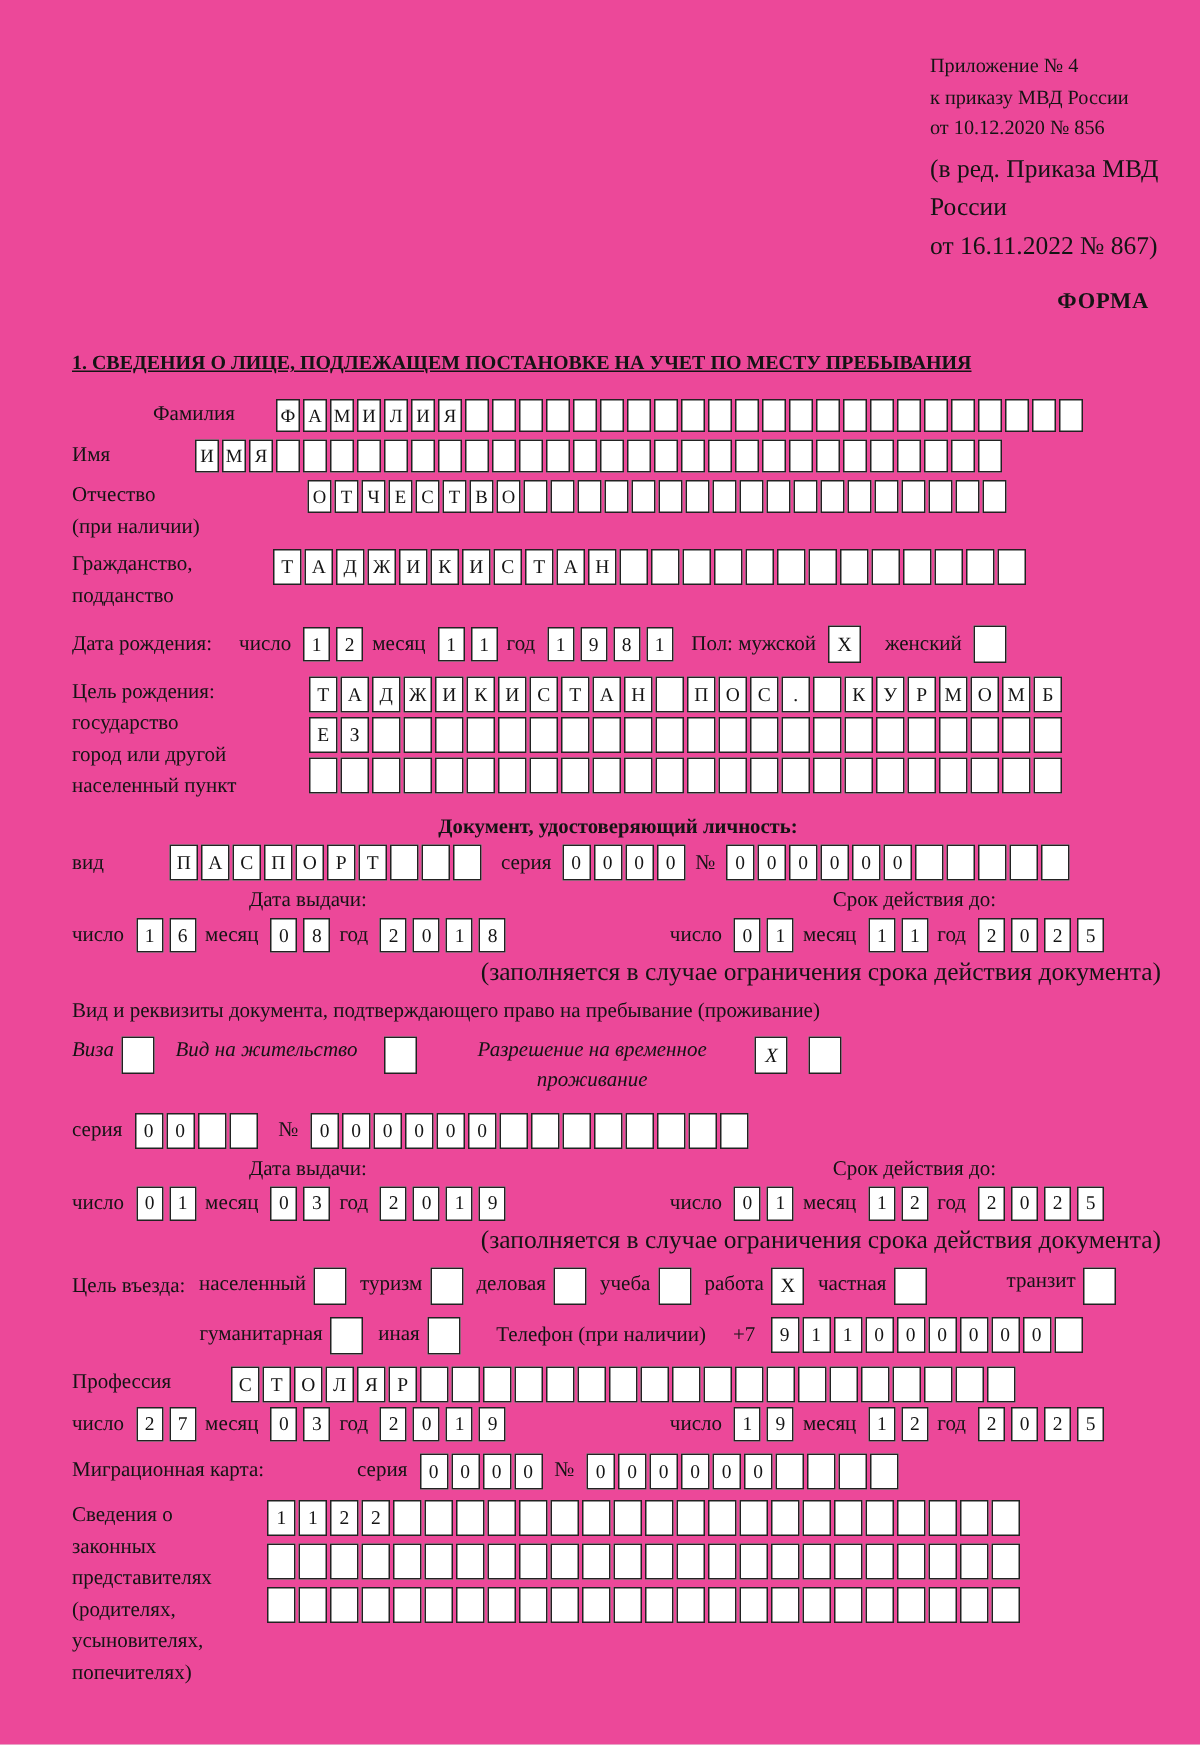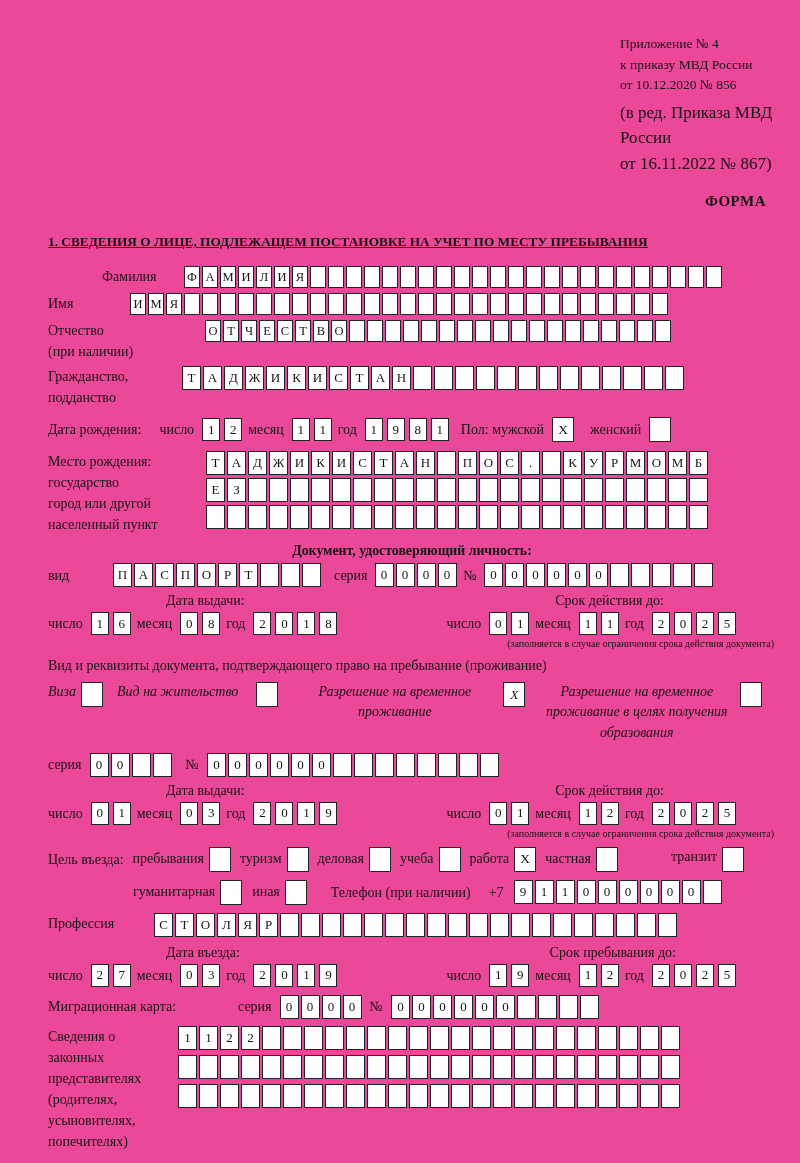--- a/index.html
+++ b/index.html
@@ -32,21 +32,21 @@
   .boxes.md .box { width:19px; height:24px; font-size:13px; }
   .boxes.dt .box { width:18px; height:23px; font-size:13px; }
   .cbox {
     flex:0 0 auto; width:22px; height:25px; border:1.5px solid #222;
     display:inline-flex; align-items:center; justify-content:center;
     font-size:13.5px; background:#fff;
   }
   .stack { display:flex; flex-direction:column; gap:3px; }
   .center-bold { text-align:center; font-weight:bold; font-size:13.8px; margin-top:8px; }
   .subhead-row { display:flex; font-size:14px; margin-top:6px; }
-  .note { font-size:10px; text-align:right; margin-top:3px; margin-right:2px; }
+  .note { font-size:17px; text-align:right; margin-top:3px; margin-right:2px; }
   .dgroup { display:flex; align-items:center; gap:6px; }
   .dgroup .lbl { margin-right:2px; }
   .pair { justify-content:space-between; padding-right:40px; }
   .opt { display:flex; align-items:flex-start; gap:5px; }
   .opt .lbl { line-height:1.45; }
   .opt .ctr { text-align:center; }
   .w200 { max-width:205px; }
   .w190 { max-width:195px; }
   .gap6 { gap:6px; }
 </style>
@@ -225,21 +225,21 @@
           <span class="box">1</span>
         </span>
     </span>
     <span class="lbl" style="margin-left:4px;">Пол: мужской</span>
     <span class="cbox">X</span>
     <span class="lbl" style="margin-left:8px;">женский</span>
     <span class="cbox"></span>
   </div>
 
   <div class="row" style="margin-top:9px;">
-    <span class="lbl ml" style="width:158px;">Место рождения:
+    <span class="lbl ml" style="width:158px;">Цель рождения:
 государство
 город или другой
 населенный пункт</span>
     <span class="stack">
       <span class="boxes md">
           <span class="box">Т</span>
           <span class="box">А</span>
           <span class="box">Д</span>
           <span class="box">Ж</span>
           <span class="box">И</span>
@@ -412,21 +412,20 @@
     </span>
     <span class="opt gap6">
       <span class="lbl">Вид на жительство</span>
       <span class="cbox" style="margin-left:12px;"></span>
     </span>
     <span class="opt gap6">
       <span class="lbl ctr w200">Разрешение на временное проживание</span>
       <span class="cbox">X</span>
     </span>
     <span class="opt gap6">
-      <span class="lbl ctr w190">Разрешение на временное проживание в целях получения образования</span>
       <span class="cbox"></span>
     </span>
   </div>
 
   <div class="row" style="margin-top:10px; align-items:center; gap:8px;">
     <span class="lbl">серия</span>
     <span class="boxes md">
         <span class="box">0</span>
         <span class="box">0</span>
         <span class="box"></span>
@@ -493,21 +492,21 @@
           <span class="box">2</span>
           <span class="box">5</span>
         </span>
     </span>
   </div>
   <div class="note">(заполняется в случае ограничения срока действия документа)</div>
 
   <div class="row" style="margin-top:8px; align-items:center; gap:9px;">
     <span class="lbl">Цель въезда:</span>
     <span class="opt" style="align-items:center;">
-      <span class="lbl">пребывания</span>
+      <span class="lbl">населенный</span>
       <span class="cbox"></span>
     </span>
     <span class="opt" style="align-items:center;">
       <span class="lbl">туризм</span>
       <span class="cbox"></span>
     </span>
     <span class="opt" style="align-items:center;">
       <span class="lbl">деловая</span>
       <span class="cbox"></span>
     </span>
@@ -578,24 +577,20 @@
         <span class="box"></span>
         <span class="box"></span>
         <span class="box"></span>
         <span class="box"></span>
         <span class="box"></span>
         <span class="box"></span>
         <span class="box"></span>
       </span>
   </div>
 
-  <div class="subhead-row" style="margin-top:8px;">
-    <span style="margin-left:118px;">Дата въезда:</span>
-    <span style="margin-left:auto; margin-right:100px;">Срок пребывания до:</span>
-  </div>
   <div class="row pair" style="margin-top:3px;">
     <span class="dgroup">
       <span class="lbl">число</span>
       <span class="boxes dt">
           <span class="box">2</span>
           <span class="box">7</span>
         </span>
       <span class="lbl">месяц</span>
       <span class="boxes dt">
           <span class="box">0</span>

